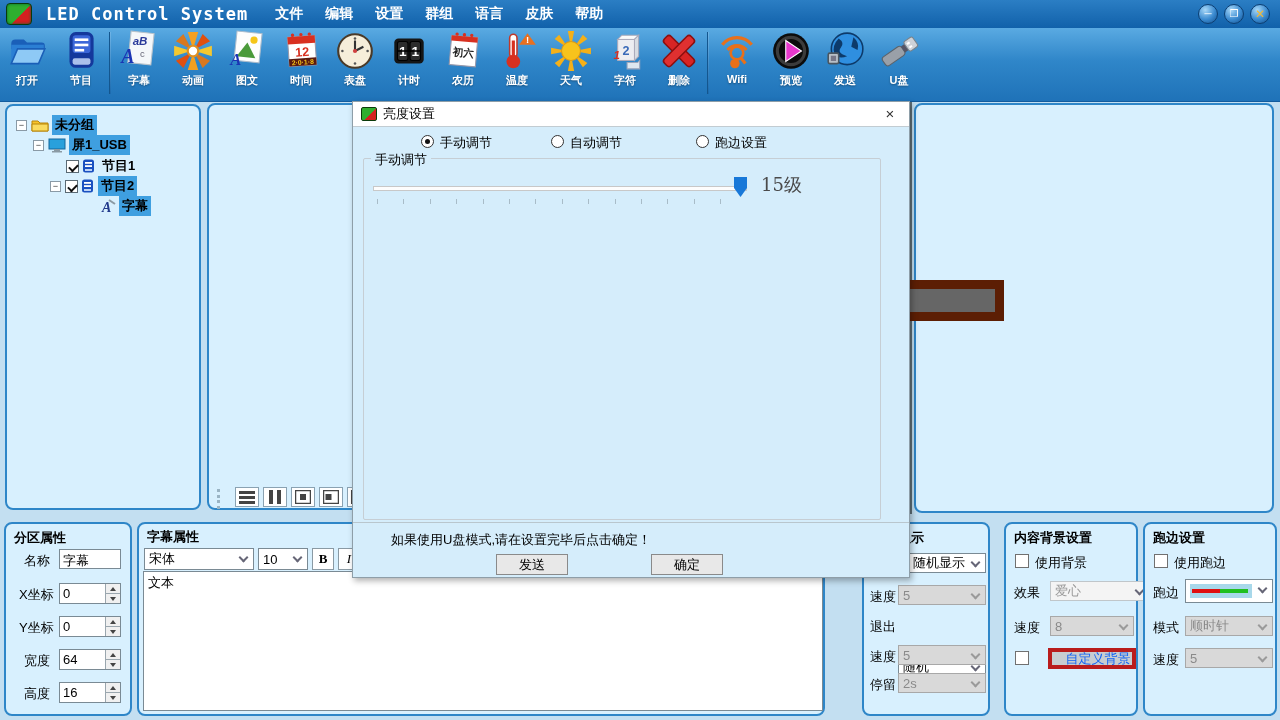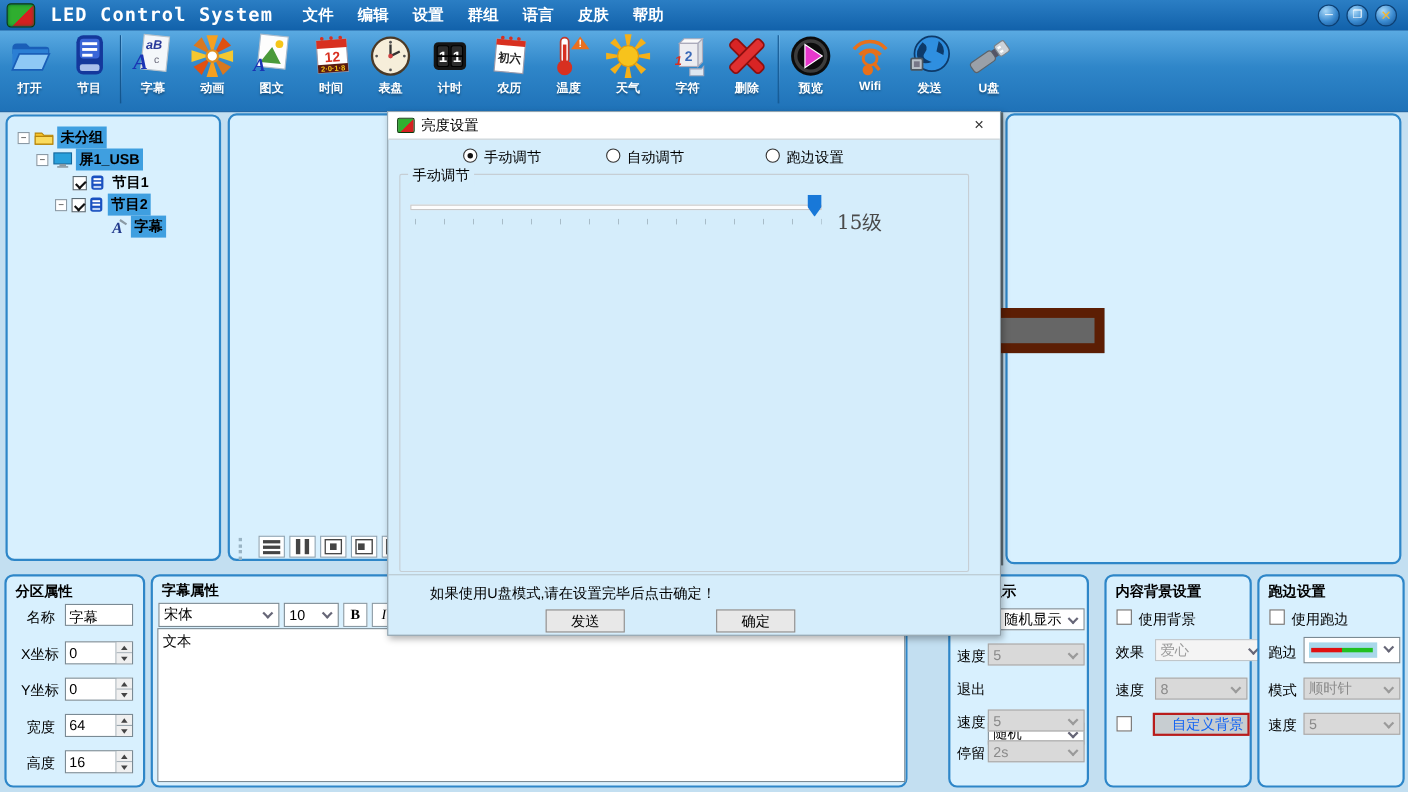--- a/index.html
+++ b/index.html
@@ -65,28 +65,28 @@
   .dlg-close { position:absolute; right:10px; top:3px; font-size:15px; color:#333; width:18px; text-align:center; cursor:pointer; }
   .radio { position:absolute; width:13px; height:13px; border-radius:50%; background:#fff; border:1px solid #333; }
   .radio.sel::after { content:""; position:absolute; left:3px; top:3px; width:5px; height:5px; border-radius:50%; background:#111; }
   .groupbox { position:absolute; left:10px; top:56px; width:518px; height:362px; border:1px solid #c6ced4; border-radius:2px; }
   .group-label { position:absolute; left:18px; top:49px; background:#d5edfb; padding:0 4px; font-size:13px; }
   .slider-track { position:absolute; left:20px; top:84px; width:374px; height:5px; background:#fdfdfd; border:1px solid #c8c8c8; }
   .slider-ticks { position:absolute; left:24px; top:97px; width:370px; height:5px;
     background:repeating-linear-gradient(90deg,#a8bcc8 0 1px,transparent 1px 26.4px); }
   .slider-thumb { position:absolute; left:381px; top:75px; width:13px; height:20px; background:#1878d8;
     clip-path:polygon(0 0,100% 0,100% 55%,50% 100%,0 55%); }
-  .slider-value { position:absolute; left:408px; top:88px; font-family:"DejaVu Serif","Liberation Serif",serif; font-size:18px; color:#4a4a4a; }
+  .slider-value { position:absolute; left:408px; top:71px; font-family:"DejaVu Serif","Liberation Serif",serif; font-size:18px; color:#4a4a4a; }
   .dlg-note { position:absolute; left:38px; top:429px; font-size:13px; }
   .dlg-btn { position:absolute; top:452px; width:72px; height:21px; background:#e8e8e8; border:1px solid #8a8a8a; font-size:13px; display:flex; align-items:center; justify-content:center; cursor:pointer; }
   .dlg-sep { position:absolute; left:0; top:420px; width:100%; border-top:1px solid #b9c6cd; }
 
   
   .align-box { width:24px; height:20px; background:#fff; border:1px solid #8aa2b2; display:flex; align-items:center; justify-content:center; }
-  .custom-bg-btn { position:absolute; background:#c7cdd1; border:2px solid #b91c1c; color:#1464f4; font-size:13px; display:flex; align-items:center; justify-content:center;padding-left:12px; }
+  .custom-bg-btn { position:absolute; background:#c7cdd1; border:4px solid #b91c1c; color:#1464f4; font-size:13px; display:flex; align-items:center; justify-content:center;padding-left:12px; }
   .swatch { width:62px; height:14px; background:#a8d8ea; position:relative; }
   .swatch .red { position:absolute; left:2px; top:5px; width:28px; height:4px; background:#e01010; }
   .swatch .green { position:absolute; left:30px; top:5px; width:28px; height:4px; background:#20c020; }
 </style>
 </head>
 <body>
 
 <div class="titlebar">
   <div class="app-icon"></div>
   <div class="app-title">LED Control System</div>
@@ -267,35 +267,35 @@
         </g>
         <g transform="rotate(-45 20 20)">
           <rect x="2" y="15.5" width="36" height="9" rx="3" fill="#e03030" stroke="#8c0f0f" stroke-width="1.5"></rect>
         </g>
       </svg>
     <div class="tb-label">删除</div>
   </div>
   <div class="tb-sep"></div>
   <div class="tb-item">
     <svg viewBox="0 0 40 40">
-        <circle cx="20" cy="20" r="17" fill="#0c0c0c"></circle>
-        <circle cx="20" cy="20" r="13" fill="none" stroke="#3c3c3c" stroke-width="3"></circle>
-        <polygon points="15,10 30,20 15,30" fill="#e838cc" stroke="#fff" stroke-width="1"></polygon>
-      </svg>
-    <div class="tb-label">预览</div>
-  </div>
-  <div class="tb-item">
-    <svg viewBox="0 0 40 40">
         <path d="M6 14 a18 18 0 0 1 28 0" fill="none" stroke="#e8701a" stroke-width="3"></path>
         <path d="M11 19 a12 12 0 0 1 18 0" fill="none" stroke="#e8701a" stroke-width="3"></path>
         <circle cx="20" cy="22" r="6" fill="none" stroke="#e8701a" stroke-width="2.5"></circle>
         <line x1="24" y1="27" x2="28" y2="32" stroke="#e8701a" stroke-width="3"></line>
         <circle cx="18" cy="32" r="4.5" fill="#e8701a"></circle>
       </svg>
     <div class="tb-label">Wifi</div>
+  </div>
+  <div class="tb-item">
+    <svg viewBox="0 0 40 40">
+        <circle cx="20" cy="20" r="17" fill="#0c0c0c"></circle>
+        <circle cx="20" cy="20" r="13" fill="none" stroke="#3c3c3c" stroke-width="3"></circle>
+        <polygon points="15,10 30,20 15,30" fill="#e838cc" stroke="#fff" stroke-width="1"></polygon>
+      </svg>
+    <div class="tb-label">预览</div>
   </div>
   <div class="tb-item">
     <svg viewBox="0 0 40 40">
         <circle cx="22" cy="18" r="15" fill="#2f8fe0" stroke="#0d3a6a" stroke-width="1.5"></circle>
         <path d="M14 8 q6 4 2 9 t6 8 q-8 3 -12-2 q-3-8 4-15" fill="#0d3a6a"></path>
         <path d="M28 7 q6 5 4 12 l-6-3 z" fill="#0d3a6a"></path>
         <rect x="4" y="22" width="10" height="10" rx="1.5" fill="#b8c0c8" stroke="#4a5660" stroke-width="1.5"></rect>
         <rect x="6.5" y="24.5" width="5" height="5" fill="#778"></rect>
       </svg>
     <div class="tb-label">发送</div>

